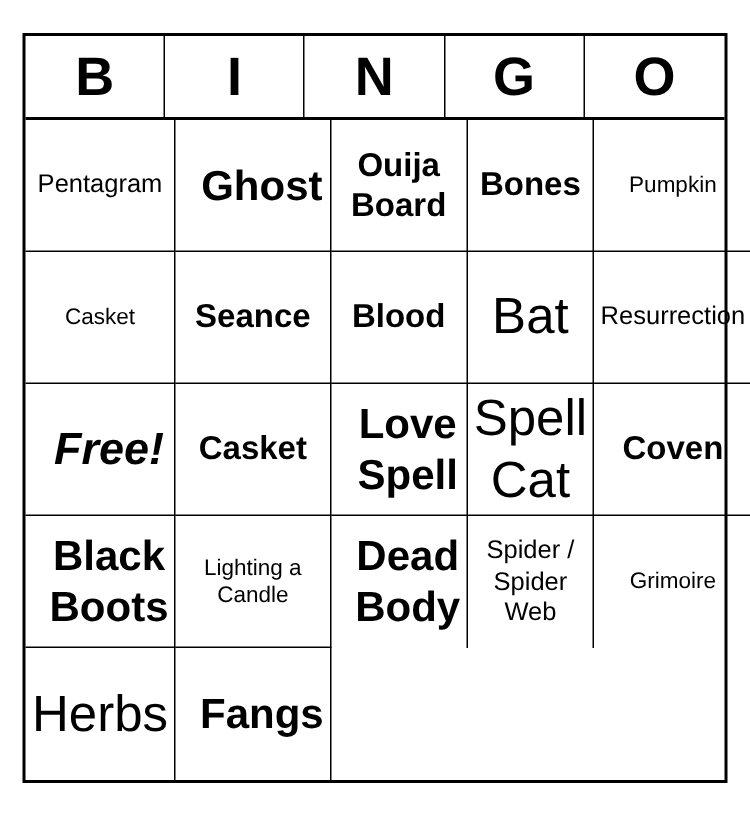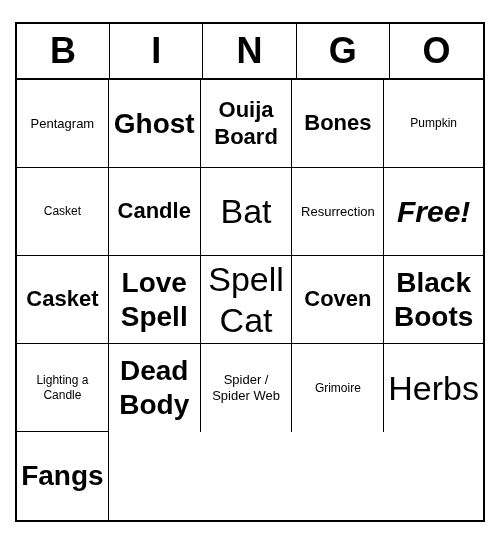--- a/index.html
+++ b/index.html
@@ -65,35 +65,36 @@
     .bingo-grid .bingo-cell:nth-last-child(-n+5) {
       border-bottom: none;
     }
 
     .bingo-cell span {
       display: block;
       line-height: 1.2;
     }
 
     .size-small {
-      font-size: 13px;
+      font-size: 17px;
     }
 
     .size-medium {
-      font-size: 12px;
+      font-size: 15px;
     }
 
     .size-large {
       font-size: 22px;
       font-weight: bold;
     }
 
     .size-xlarge {
       font-size: 28px;
       font-weight: bold;
+      margin-left: 12px;
     }
 
     .size-xxlarge {
       font-size: 34px;
       font-weight: normal;
     }
   </style>
 </head>
 <body>
 
@@ -120,21 +121,24 @@
       <div class="bingo-cell">
         <span class="size-large">Bones</span>
       </div>
       <div class="bingo-cell">
         <span class="size-medium">Pumpkin</span>
       </div>
       <div class="bingo-cell">
         <span class="size-medium">Casket</span>
       </div>
       <div class="bingo-cell">
-        <span class="size-large">Candle</span>
+        <span class="size-large">Seance</span>
+      </div>
+      <div class="bingo-cell">
+        <span class="size-large">Blood</span>
       </div>
       <div class="bingo-cell">
         <span class="size-xxlarge">Bat</span>
       </div>
       <div class="bingo-cell">
         <span class="size-small">Resurrection</span>
       </div>
       <div class="bingo-cell">
         <span class="size-xlarge" style="font-size: 30px; font-weight: bold; font-style: italic;">Free!</span>
       </div>

